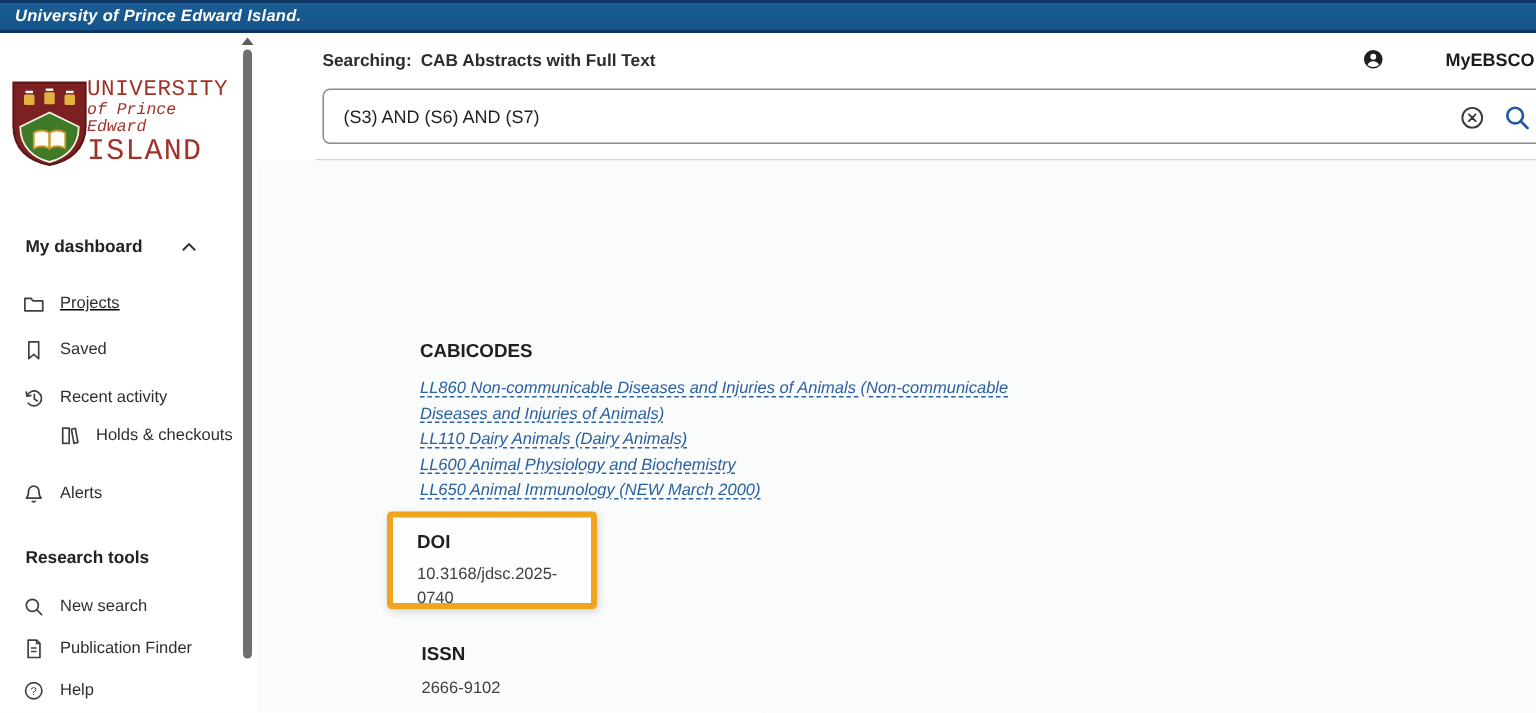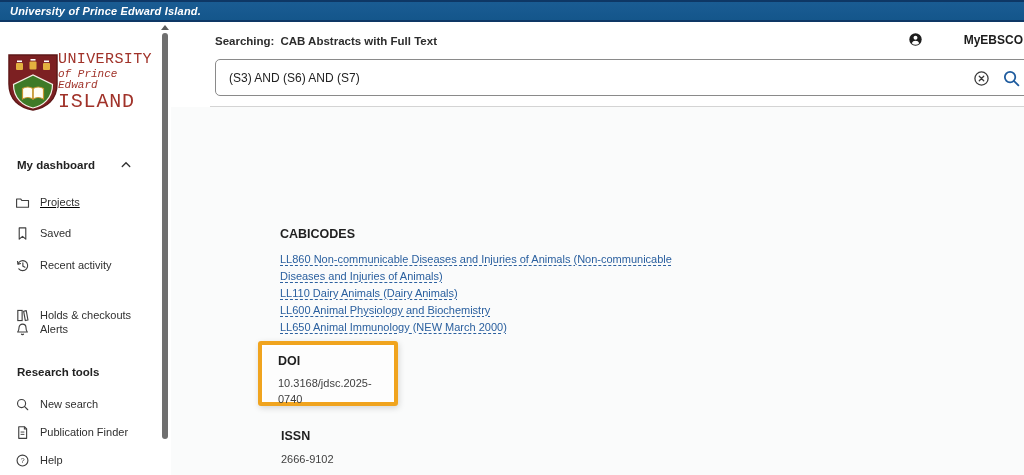--- a/index.html
+++ b/index.html
@@ -58,21 +58,21 @@
             box-shadow:inset 0 0 0 2px #ffffff, 1px 2px 6px rgba(0,0,0,.15); }
   .kw-box { left:91px; top:12px; width:438px; height:85px; padding:13px 14px 0 15px; }
   .doi-box { left:87px; top:234px; width:140px; height:65px; padding:9px 0 0 16px; }
 
   .sec-heading { font-size:12.5px; font-weight:bold; color:#1f1f1f; }
   .body-text { font-size:11px; color:#404040; line-height:15.5px; }
   .kw-box .body-text { margin-top:7px; width:412px; }
 
   .cab-block { position:absolute; left:109px; top:120px; width:424px; }
   .cab-links { margin-top:9px; }
-  .cab-links .link-row { line-height:15px; }
+  .cab-links .link-row { line-height:15px;font-style:italic; }
   .cab-links a { font-size:11px; color:#2b609f; text-decoration:underline; text-decoration-style:dashed;
                  text-underline-offset:2px; text-decoration-thickness:1px; cursor:pointer; }
 
   .doi-box .body-text { margin-top:8px; }
   .issn-block { position:absolute; left:110px; top:322px; }
   .issn-block .body-text { margin-top:9px; }
 
   svg { display:block; }
 </style>
 </head>
@@ -143,21 +143,21 @@
       <span class="nicon">
         <svg width="15" height="15" viewBox="0 0 16 16">
           <path d="M3.2 6.4 A5.3 5.3 0 1 1 4.1 11.5" fill="none" stroke="#3f3f3f" stroke-width="1.2" stroke-linecap="round"></path>
           <path d="M2.6 3.2 L3.2 6.5 L6.4 5.9" fill="none" stroke="#3f3f3f" stroke-width="1.2" stroke-linejoin="round"></path>
           <path d="M8.4 5.2 V8.6 L10.6 9.9" fill="none" stroke="#3f3f3f" stroke-width="1.2" stroke-linecap="round"></path>
         </svg>
       </span>
       <span class="nlabel">Recent activity</span>
     </div>
 
-    <div class="nav-row" style="top:284px;">
+    <div class="nav-row" style="top:259px;padding-left:24px;">
       <span class="nicon">
         <svg width="15" height="15" viewBox="0 0 16 16">
           <rect x="3" y="2.6" width="4.6" height="10.8" fill="none" stroke="#3f3f3f" stroke-width="1.2"></rect>
           <path d="M9.2 3.4 L12 2.8 L13.8 12.8 L11 13.4 Z" fill="none" stroke="#3f3f3f" stroke-width="1.2" stroke-linejoin="round"></path>
         </svg>
       </span>
       <span class="nlabel">Holds &amp; checkouts</span>
     </div>
 
     <div class="nav-row" style="top:298px;">

